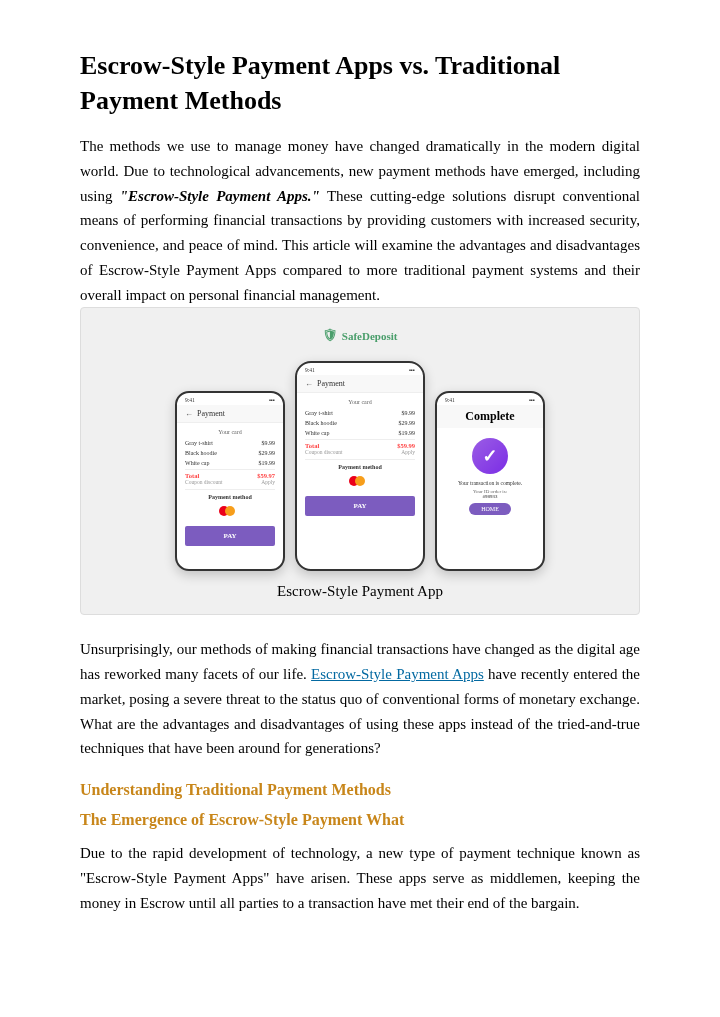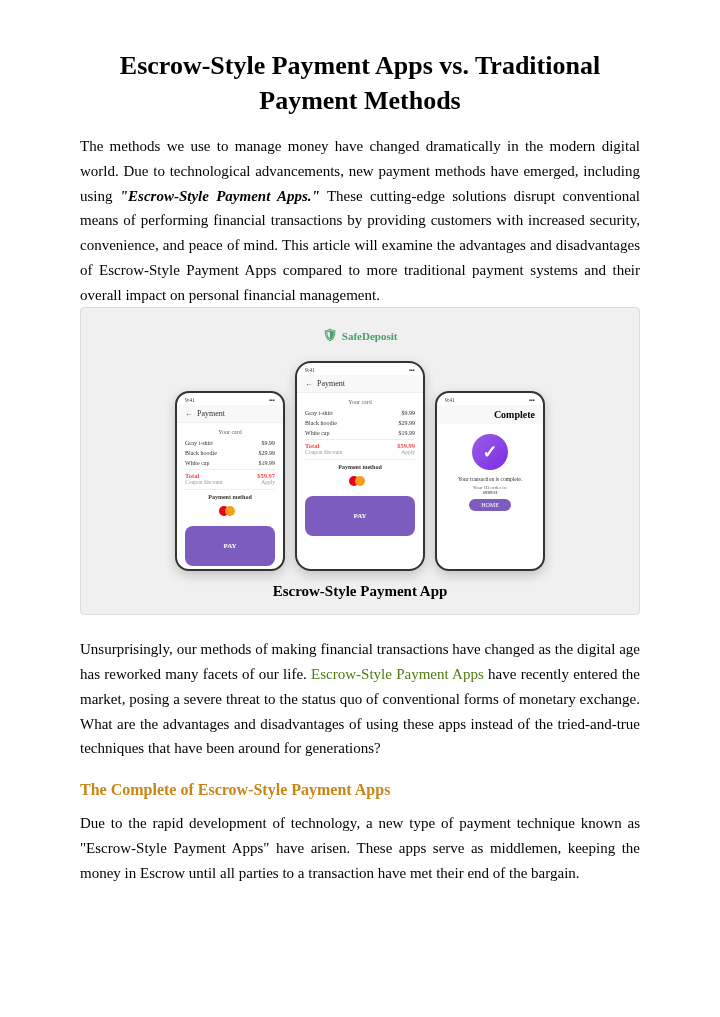--- a/index.html
+++ b/index.html
@@ -18,21 +18,20 @@
       margin: 0 auto;
     }
 
     .page {
       padding: 48px 80px 60px 80px;
     }
 
     .article-title {
       font-size: 26px;
       font-weight: bold;
-      text-align: center;
       line-height: 1.35;
       margin-bottom: 16px;
       font-family: Georgia, serif;
     }
 
     .intro-paragraph {
       text-align: justify;
       line-height: 1.65;
       font-size: 15px;
     }
@@ -172,43 +171,43 @@
       width: 10px;
       height: 10px;
       border-radius: 50%;
       background: #f79e1b;
       margin-left: -4px;
     }
 
     .phone-pay-btn {
       background: #7c5cbf;
       color: white;
-      border-radius: 8px;
+      border-radius: 2px;
       font-size: 7px;
       text-align: center;
-      padding: 16px 0;
+      padding: 6px 0;
       margin-top: 6px;
       font-weight: bold;
     }
 
     .phone-coupon {
       display: flex;
       justify-content: space-between;
       font-size: 5.5px;
       color: #999;
       margin-bottom: 2px;
     }
 
     
     .phone-complete-header {
       background: #f8f8f8;
       padding: 4px 8px;
-      font-size: 10px;
-      font-weight: bold;
-      text-align: right;
+      font-size: 12px;
+      font-weight: bold;
+      text-align: center;
     }
 
     .phone-complete-body {
       display: flex;
       flex-direction: column;
       align-items: center;
       padding: 10px 8px;
     }
 
     .complete-check-circle {
@@ -261,21 +260,21 @@
       align-items: center;
       justify-content: center;
       gap: 4px;
     }
 
     .safe-deposit-logo .logo-icon {
       font-size: 12px;
     }
 
     .image-caption {
-      font-weight: bold;
+      font-weight: normal;
       font-size: 15px;
       text-align: center;
       margin-top: 11px;
       font-family: Georgia, serif;
     }
 
     .body-paragraph {
       text-align: justify;
       line-height: 1.65;
       margin-bottom: 20px;
@@ -285,21 +284,22 @@
     .section-heading {
       color: #c8861a;
       font-size: 16px;
       font-weight: bold;
       margin-bottom: 12px;
       margin-top: 6px;
       font-family: Georgia, serif;
     }
 
     .link {
-      color: #4d7c0f;
+      color: #0369a1;
+      text-decoration: underline;
       cursor: pointer;
     }
 
     .status-bar {
       background: transparent;
       padding: 4px 8px 2px 8px;
       font-size: 5.5px;
       display: flex;
       justify-content: space-between;
       color: #333;
@@ -431,19 +431,20 @@
 
     </div>
 
     <div class="image-caption">Escrow-Style Payment App</div>
   </div>
 
   <p class="body-paragraph">
     <span>Unsurprisingly, our methods of making financial transactions have changed as the digital age has reworked many facets of our life. </span><a class="link">Escrow-Style Payment Apps</a><span> have recently entered the market, posing a severe threat to the status quo of conventional forms of monetary exchange. What are the advantages and disadvantages of using these apps instead of the tried-and-true techniques that have been around for generations?</span>
   </p>
 
-
-
-  <h2 class="section-heading">The Complete of Escrow-Style Payment Apps</h2>
+  <h2 class="section-heading">Understanding Traditional Payment Methods</h2>
+
+
+  <h2 class="section-heading">The Emergence of Escrow-Style Payment What</h2>
 
   <p class="body-paragraph">Due to the rapid development of technology, a new type of payment technique known as "Escrow-Style Payment Apps" have arisen. These apps serve as middlemen, keeping the money in Escrow until all parties to a transaction have met their end of the bargain.</p>
 
 </div>
 
 </body></html>

